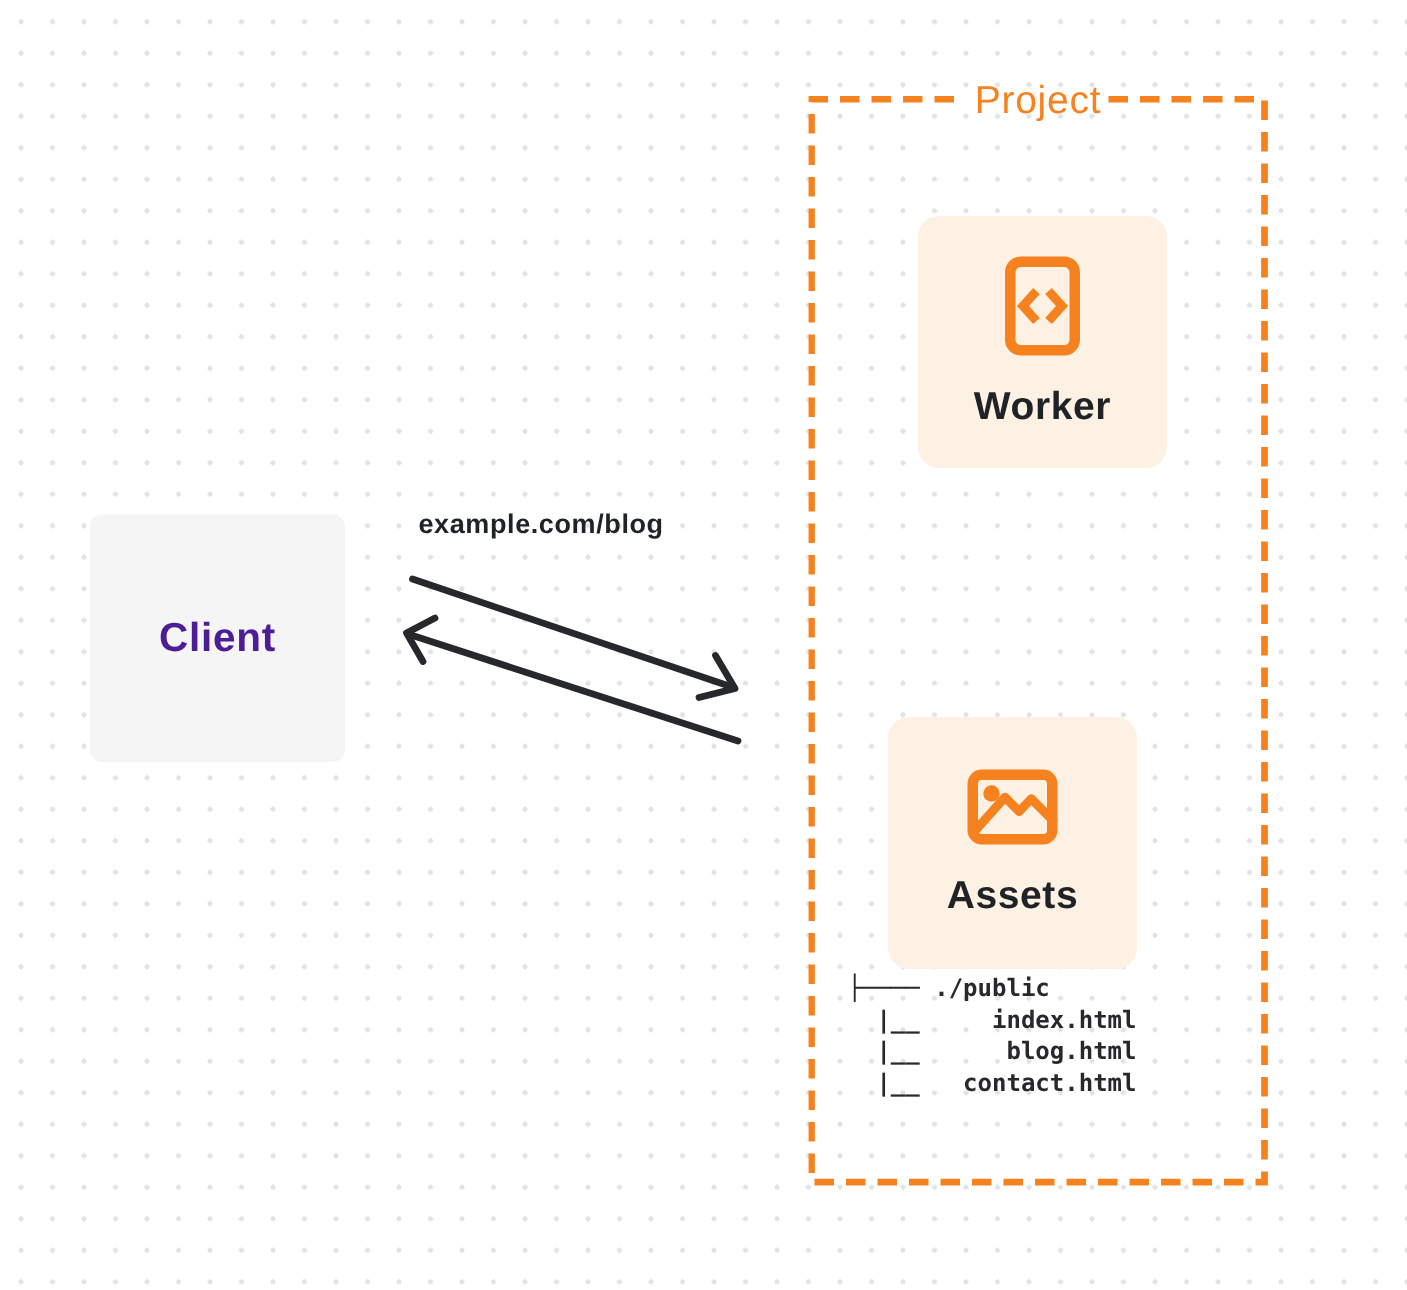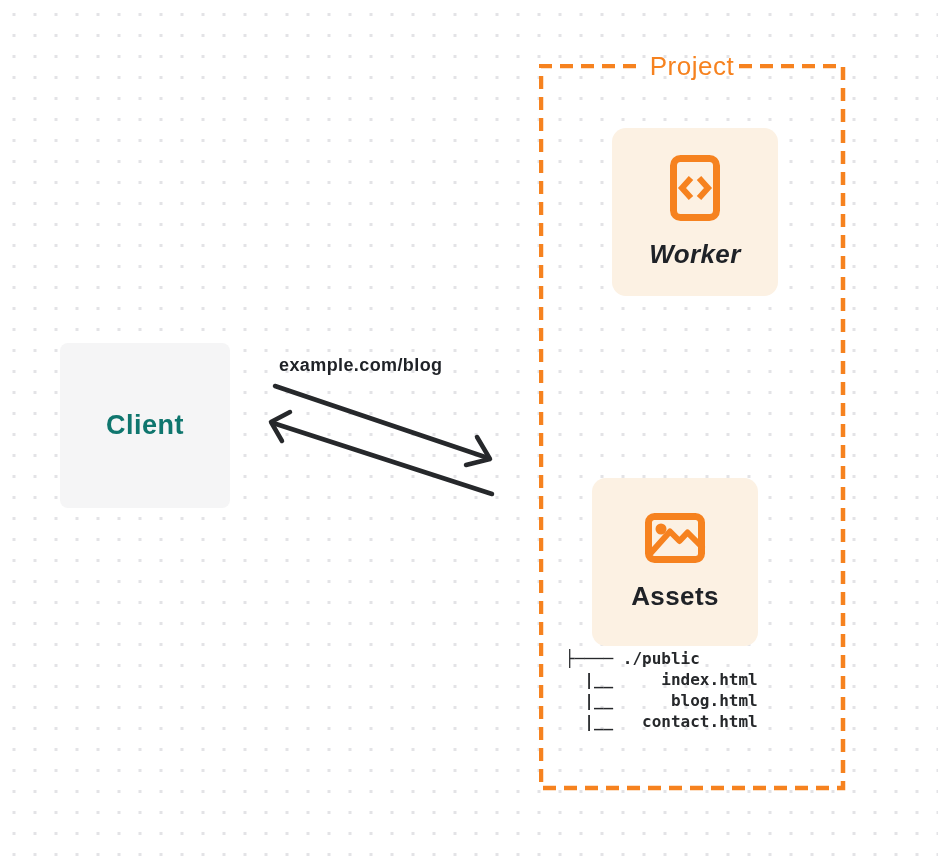--- a/index.html
+++ b/index.html
@@ -21,27 +21,27 @@
   
   .client-box {
     position: absolute;
     left: 60px; top: 343px;
     width: 170px; height: 165px;
     background: #f5f5f6;
     border-radius: 8px;
     display: flex; align-items: center; justify-content: center;
   }
   .client-box .label {
-    font-size: 27px; font-weight: 700; letter-spacing: 0.5px; color: #0f766e;
+    font-size: 27px; font-weight: 700; letter-spacing: 0.5px; color: #4c1d95;
   }
 
   
   .url-label {
     position: absolute;
-    left: 279px; top: 355px;
+    left: 279px; top: 339px;
     font-size: 18px; font-weight: 700; letter-spacing: 0.4px; color: #1f2227;
     white-space: nowrap;
   }
 
   
   .arrows {
     position: absolute; inset: 0;
     width: 938px; height: 860px;
     pointer-events: none;
   }
@@ -66,21 +66,21 @@
   
   .card {
     position: absolute;
     width: 166px; height: 168px;
     background: #fcf1e3;
     border-radius: 14px;
     display: flex; flex-direction: column;
     align-items: center; justify-content: center;
     gap: 17px;
   }
-  .card.worker { left: 612px; top: 128px; font-style: italic; }
+  .card.worker { left: 612px; top: 144px; }
   .card.assets { left: 592px; top: 478px; justify-content: center; }
   .card .label {
     font-size: 26px; font-weight: 700; letter-spacing: 0.4px; color: #1f2227;
   }
 
   
   .tree {
     position: absolute;
     left: 565px; top: 648px;
     margin: 0;

